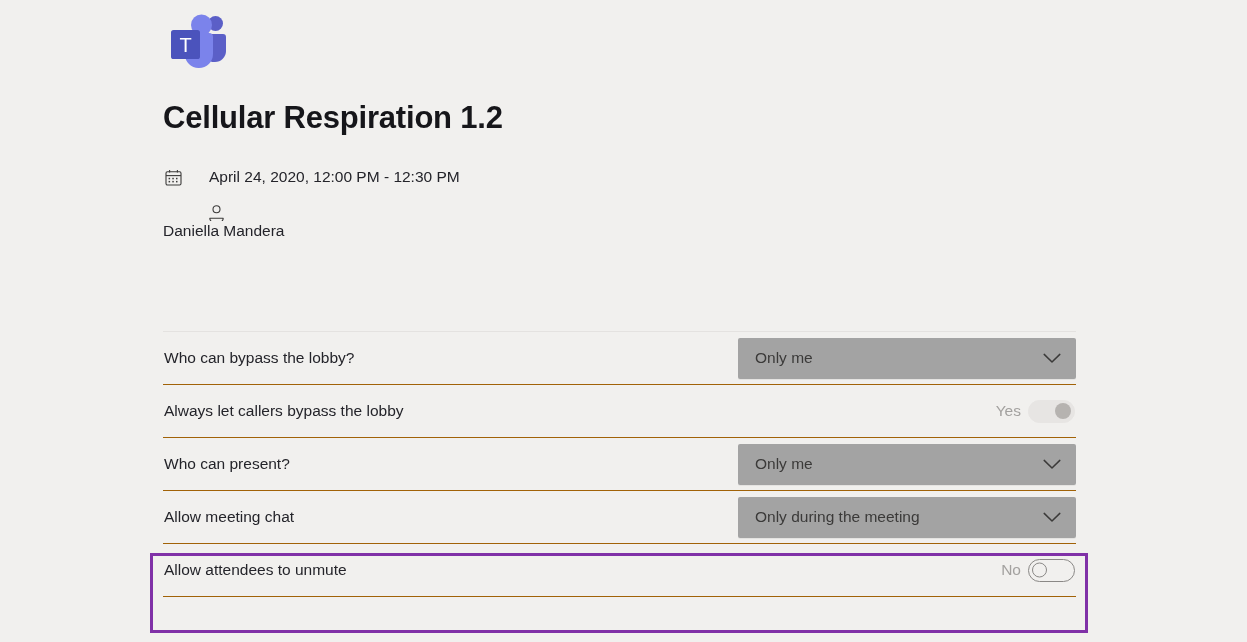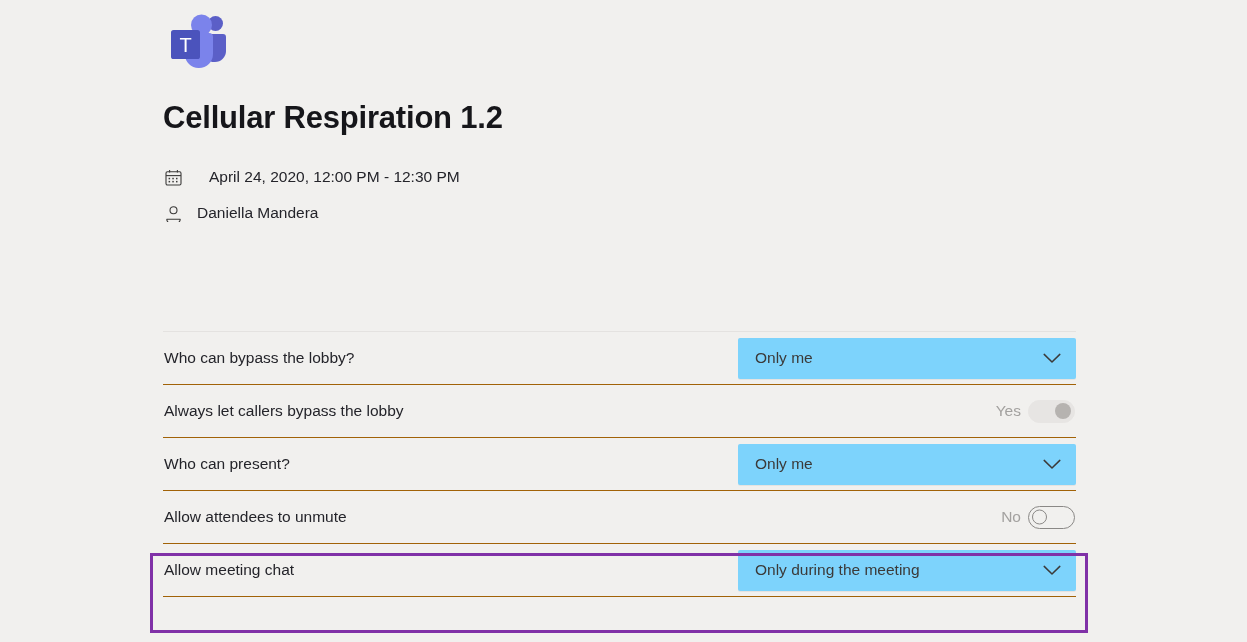--- a/index.html
+++ b/index.html
@@ -48,21 +48,21 @@
 
   
   .meta-row {
     position: absolute;
     left: 0;
     display: flex;
     align-items: center;
     height: 22px;
   }
   .meta-row.date { top: 166px; gap: 12px; }
-  .meta-row.person { top: 202px; }
+  .meta-row.person { top: 202px; flex-direction: column; }
   .meta-icon {
     width: 20px;
     height: 20px;
     margin-right: 14px;
     flex: 0 0 20px;
     display: flex;
     align-items: center;
     justify-content: center;
   }
   .meta-text {
@@ -111,21 +111,21 @@
     font-size: 15.5px;
     color: #24242a;
     white-space: nowrap;
     padding-left: 1px;
   }
 
   
   .dropdown {
     width: 338px;
     height: 41px;
-    background: #7dd3fc;
+    background: #a3a3a3;
     border: none;
     border-radius: 2px;
     display: flex;
     align-items: center;
     justify-content: space-between;
     padding: 0 15px 0 17px;
     box-sizing: border-box;
     cursor: pointer;
     box-shadow: 0 1px 0 0 rgba(0,0,0,0.05);
   }
@@ -274,35 +274,35 @@
       <span class="opt-label">Who can present?</span>
       <div class="dropdown">
         <span class="dropdown-value">Only me</span>
         <svg class="chev" width="18" height="11" viewBox="0 0 18 11" xmlns="http://www.w3.org/2000/svg">
           <polyline points="1.2,1.4 9,9 16.8,1.4" fill="none" stroke="#3b3a39" stroke-width="1.5" stroke-linecap="round" stroke-linejoin="round"></polyline>
         </svg>
       </div>
     </div>
 
     <div class="opt-row">
+      <span class="opt-label">Allow meeting chat</span>
+      <div class="dropdown">
+        <span class="dropdown-value">Only during the meeting</span>
+        <svg class="chev" width="18" height="11" viewBox="0 0 18 11" xmlns="http://www.w3.org/2000/svg">
+          <polyline points="1.2,1.4 9,9 16.8,1.4" fill="none" stroke="#3b3a39" stroke-width="1.5" stroke-linecap="round" stroke-linejoin="round"></polyline>
+        </svg>
+      </div>
+    </div>
+
+    <div class="opt-row">
       <span class="opt-label">Allow attendees to unmute</span>
       <div class="toggle-wrap">
         <span class="toggle-label">No</span>
         <div class="toggle off">
           <span class="knob"></span>
         </div>
       </div>
     </div>
 
-    <div class="opt-row">
-      <span class="opt-label">Allow meeting chat</span>
-      <div class="dropdown">
-        <span class="dropdown-value">Only during the meeting</span>
-        <svg class="chev" width="18" height="11" viewBox="0 0 18 11" xmlns="http://www.w3.org/2000/svg">
-          <polyline points="1.2,1.4 9,9 16.8,1.4" fill="none" stroke="#3b3a39" stroke-width="1.5" stroke-linecap="round" stroke-linejoin="round"></polyline>
-        </svg>
-      </div>
-    </div>
-
   </div>
 </div>
 
 <div class="highlight-box" style="border-color: rgb(128, 49, 167);"></div>
 
 </body></html>

